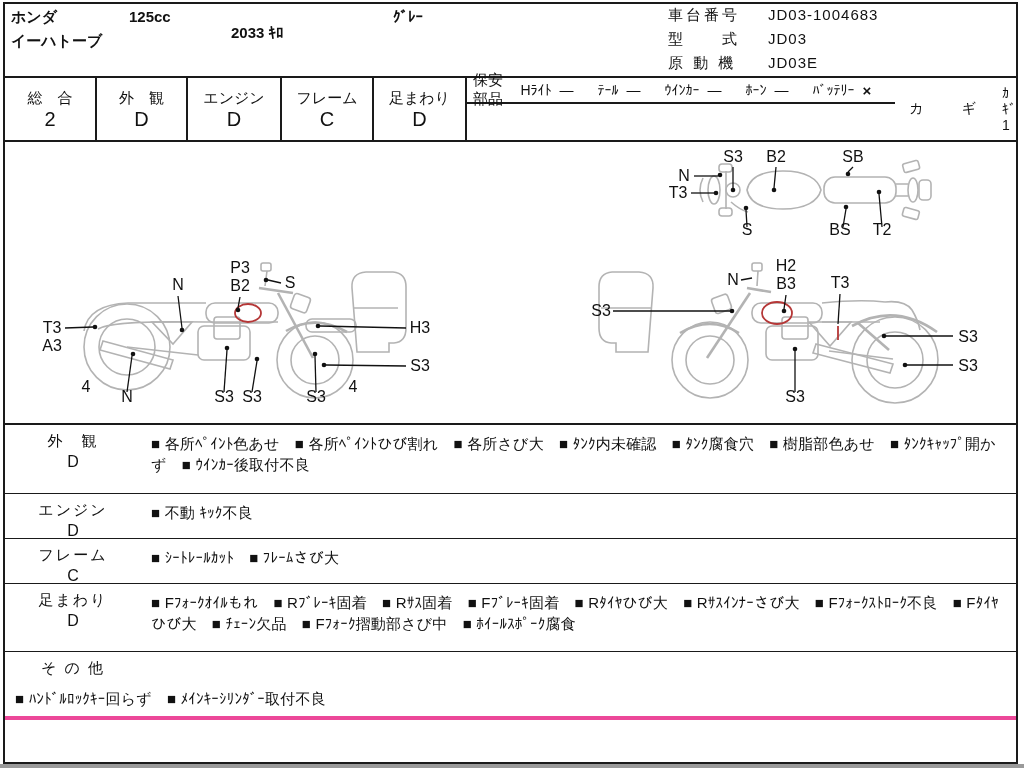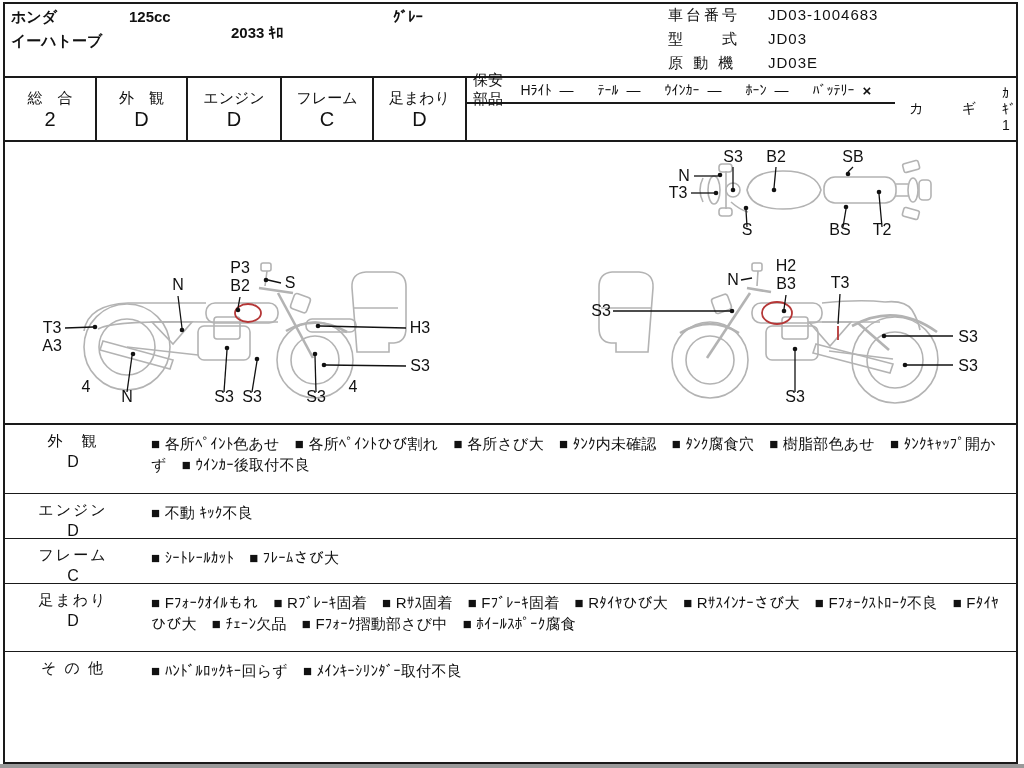--- a/index.html
+++ b/index.html
@@ -45,21 +45,21 @@
   .bike{stroke:#b3b3b3;fill:none;stroke-width:1.6px;}
   .bike-thick{stroke:#b3b3b3;fill:none;stroke-width:2.6px;}
   .lead{stroke:#111;fill:none;stroke-width:1.3px;}
   .dot{fill:#111;stroke:none;}
   .mark{stroke:#b53737;fill:none;stroke-width:1.8px;}
   .lbl{font-size:16px;fill:#111;text-anchor:middle;font-family:"Liberation Sans","DejaVu Sans",sans-serif;}
   
   .notes{position:absolute;left:3px;top:423px;width:1015px;box-sizing:border-box;
     border-left:2px solid #1a1a1a;border-right:2px solid #1a1a1a;border-top:2px solid #1a1a1a;background:#fff;}
   .note-row{display:flex;border-bottom:1px solid #1a1a1a;box-sizing:border-box;}
-  .note-row.last{border-bottom:2px solid #ec4899;}
+  .note-row.last{border-bottom:6px solid #ec4899;flex-direction:column;}
   .r0{height:69px;}.r1{height:45px;}.r2{height:45px;}.r3{height:68px;}.r4{height:70px;}
   .note-cat{width:136px;text-align:center;padding-top:7px;box-sizing:border-box;}
   .note-cat .cat{font-size:15px;letter-spacing:2px;white-space:pre;}
   .note-cat .cgrade{font-size:16px;margin-top:2px;}
   .note-items{flex:1;font-size:15px;line-height:21px;padding:8px 10px 0 2px;
     letter-spacing:0.2px;margin-left:8px;}
   .empty-row{position:absolute;left:3px;top:720px;width:1015px;height:44px;box-sizing:border-box;
     border-left:2px solid #1a1a1a;border-right:2px solid #1a1a1a;border-bottom:2px solid #1a1a1a;background:#fff;}
   .bottom-band{position:absolute;left:0;top:764px;width:1024px;height:4px;background:#9a9a9a;}
 </style>

